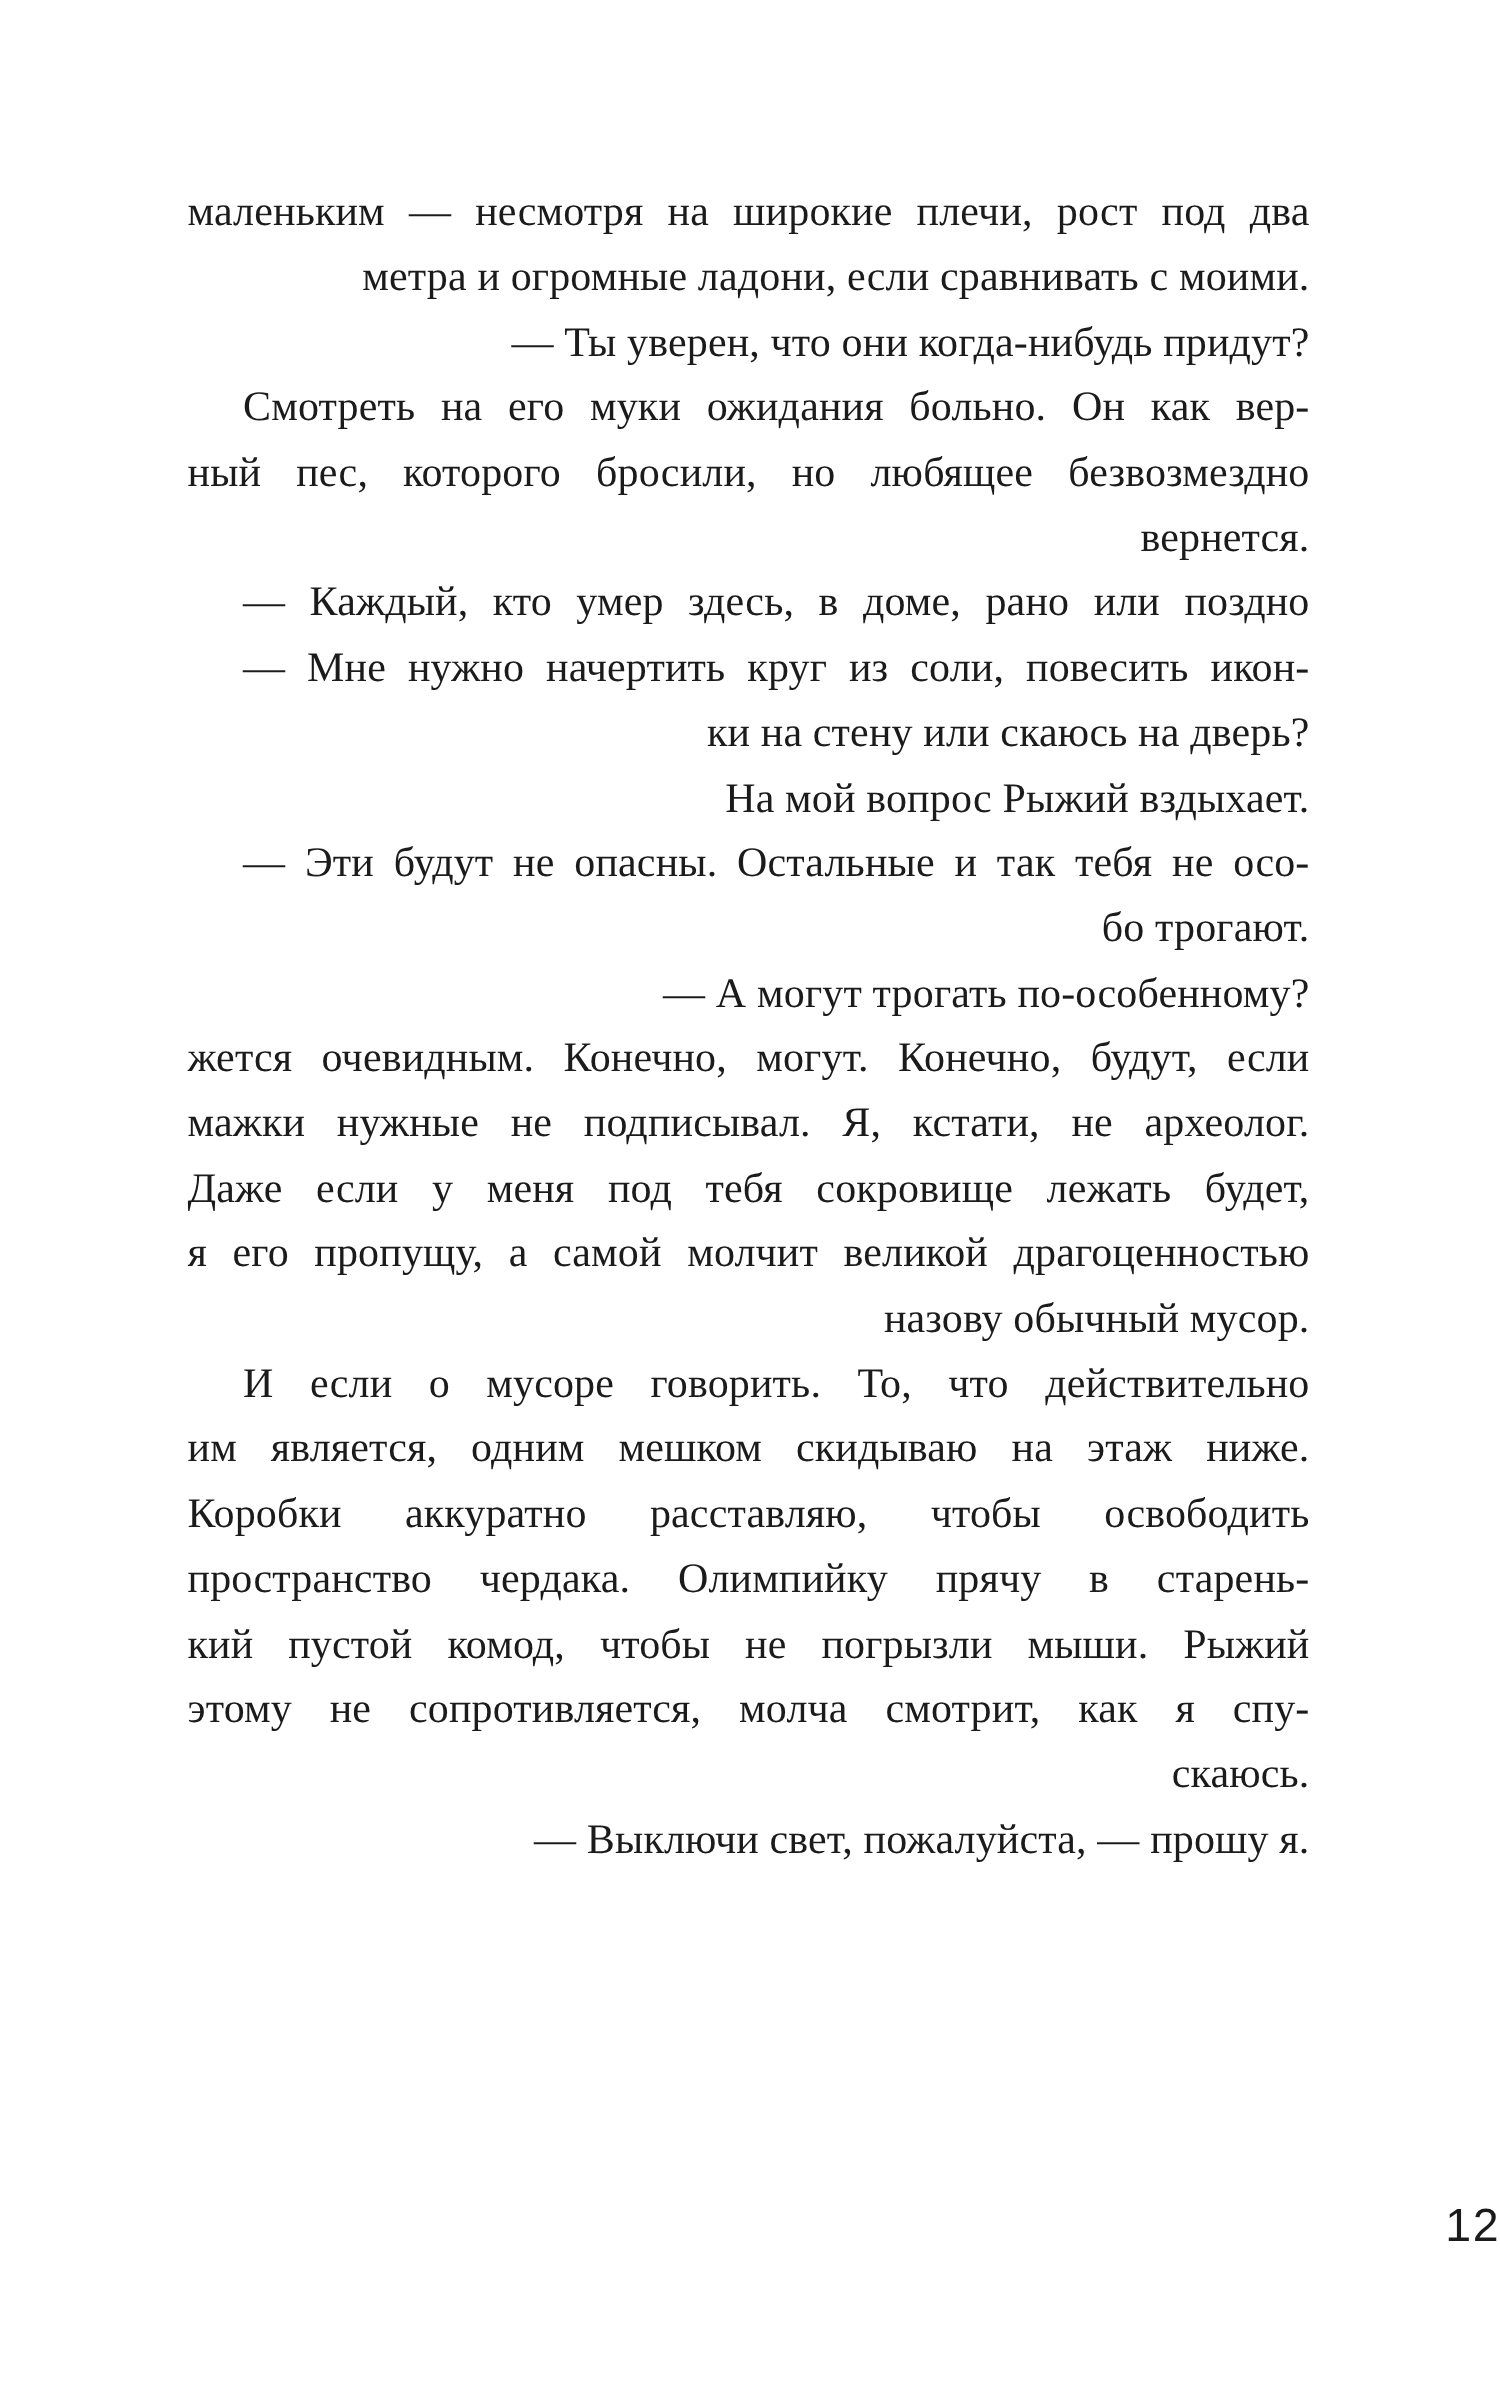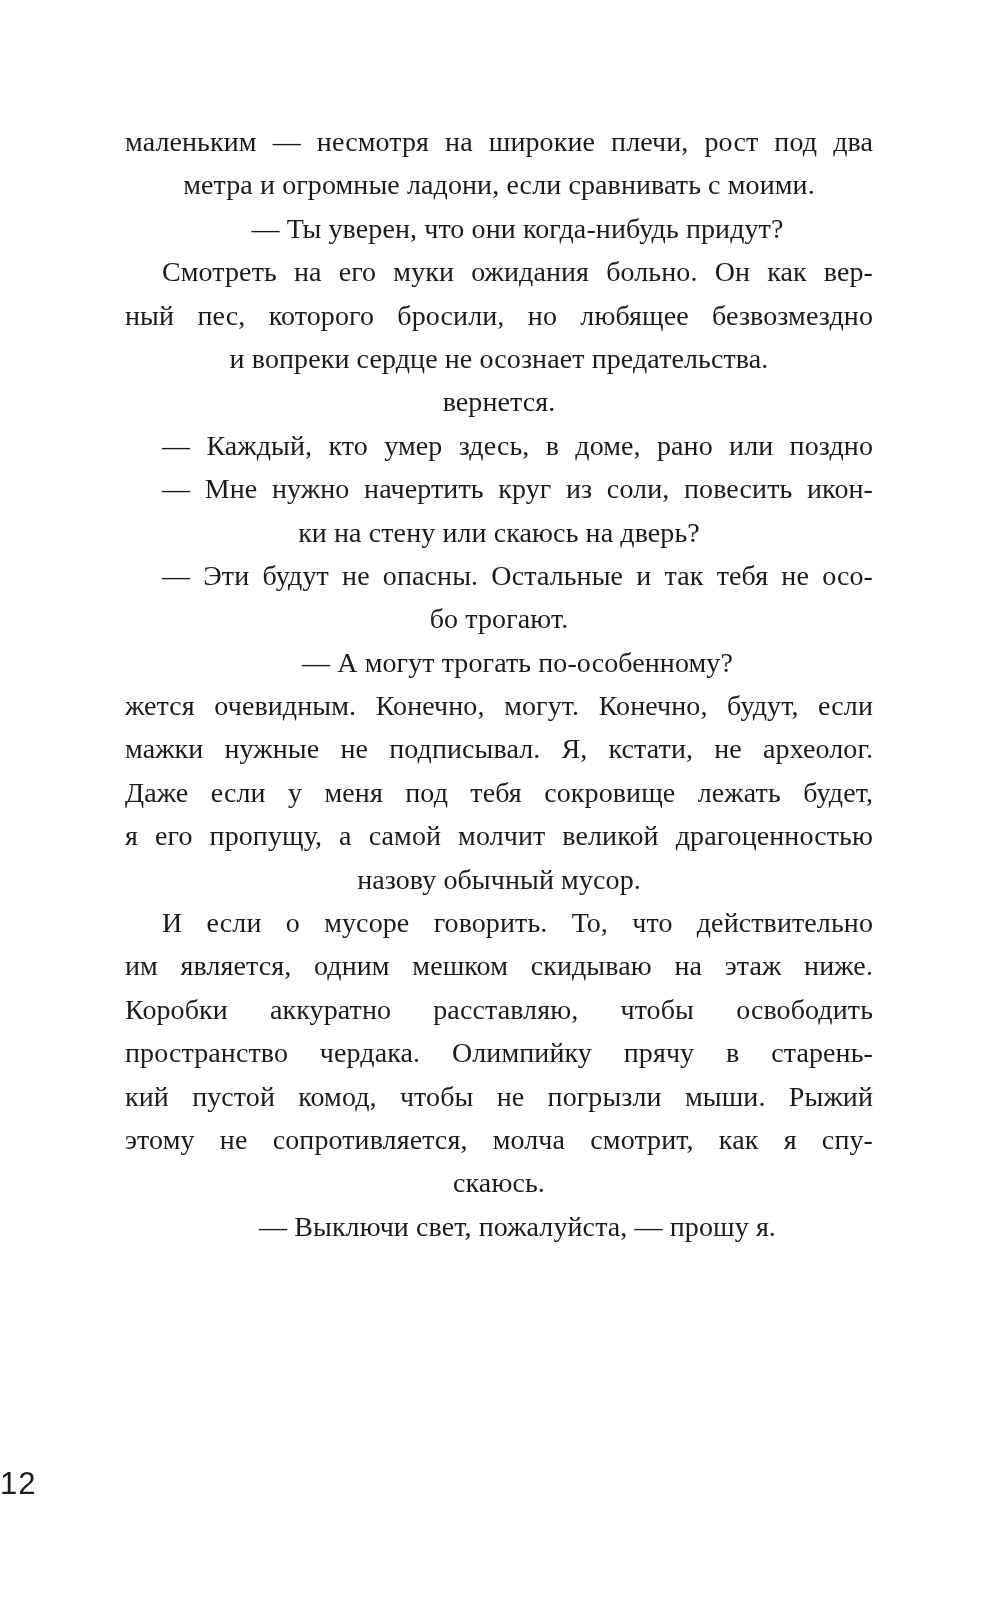--- a/index.html
+++ b/index.html
@@ -23,56 +23,56 @@
     top: 120px;
     width: 748px;
     font-size: 28px;
     line-height: 43.4px;
     color: #1b1b1b;
     letter-spacing: 0.1px;
   }
   .line {
     height: 43.4px;
     overflow: hidden;
-    text-align: center;
+    text-align: right;
   }
   .line.just {
     text-align: justify;
     text-align-last: justify;
   }
   .line.ind {
     text-indent: 37px;
   }
   .page-number {
     position: absolute;
     left: 0;
     top: 1466px;
     width: 1000px;
-    text-align: left;
+    text-align: right;
     font-family: "Liberation Sans", sans-serif;
     font-size: 31px;
     letter-spacing: 1px;
     color: #1b1b1b;
   }
 </style>
 </head>
 <body style="background: rgb(255, 255, 255);">
 
 <div class="page" style="background: rgb(255, 255, 255); padding-left: 20px;">
   <div class="text-block" style="color: rgb(27, 27, 27);">
       <div class="line just">маленьким — несмотря на широкие плечи, рост под два</div>
       <div class="line">метра и огромные ладони, если сравнивать с моими.</div>
       <div class="line ind">— Ты уверен, что они когда-нибудь придут?</div>
       <div class="line just ind">Смотреть на его муки ожидания больно. Он как вер-</div>
       <div class="line just">ный пес, которого бросили, но любящее безвозмездно</div>
-      <div class="line">и вопреки сердце не осознает предательства.</div>
       <div class="line">вернется.</div>
       <div class="line just ind">— Каждый, кто умер здесь, в доме, рано или поздно</div>
       <div class="line just ind">— Мне нужно начертить круг из соли, повесить икон-</div>
       <div class="line">ки на стену или скаюсь на дверь?</div>
+      <div class="line ind">На мой вопрос Рыжий вздыхает.</div>
       <div class="line just ind">— Эти будут не опасны. Остальные и так тебя не осо-</div>
       <div class="line">бо трогают.</div>
       <div class="line ind">— А могут трогать по-особенному?</div>
       <div class="line just">жется очевидным. Конечно, могут. Конечно, будут, если</div>
       <div class="line just">мажки нужные не подписывал. Я, кстати, не археолог.</div>
       <div class="line just">Даже если у меня под тебя сокровище лежать будет,</div>
       <div class="line just">я его пропущу, а самой молчит великой драгоценностью</div>
       <div class="line">назову обычный мусор.</div>
       <div class="line just ind">И если о мусоре говорить. То, что действительно</div>
       <div class="line just">им является, одним мешком скидываю на этаж ниже.</div>

